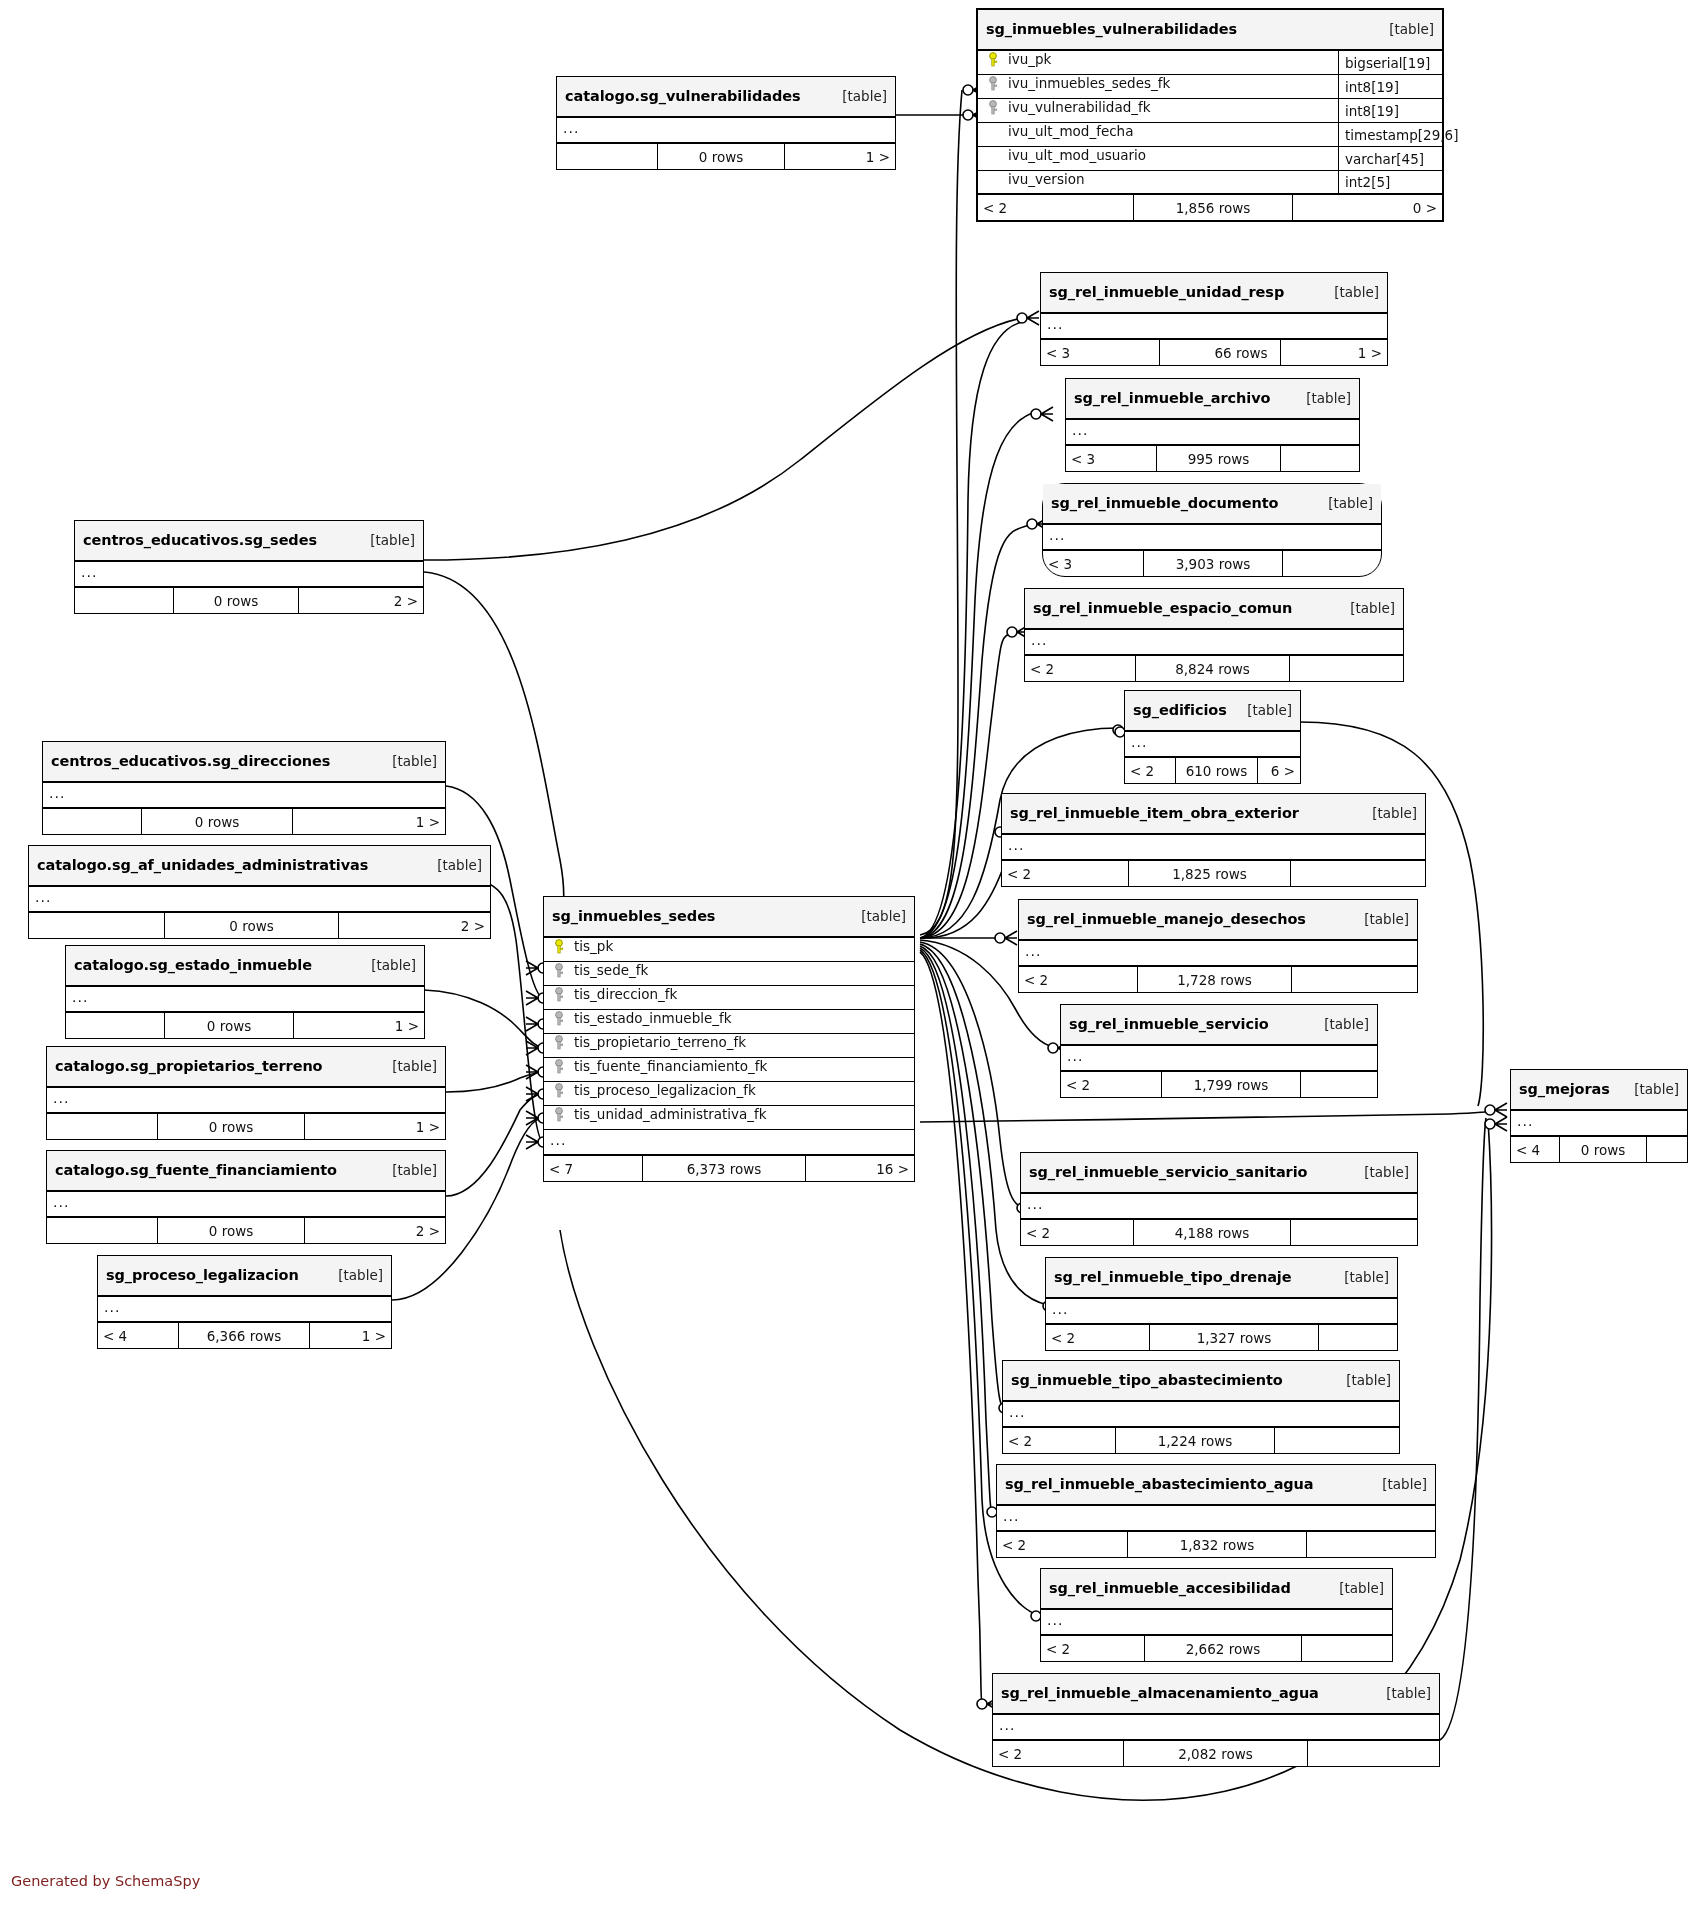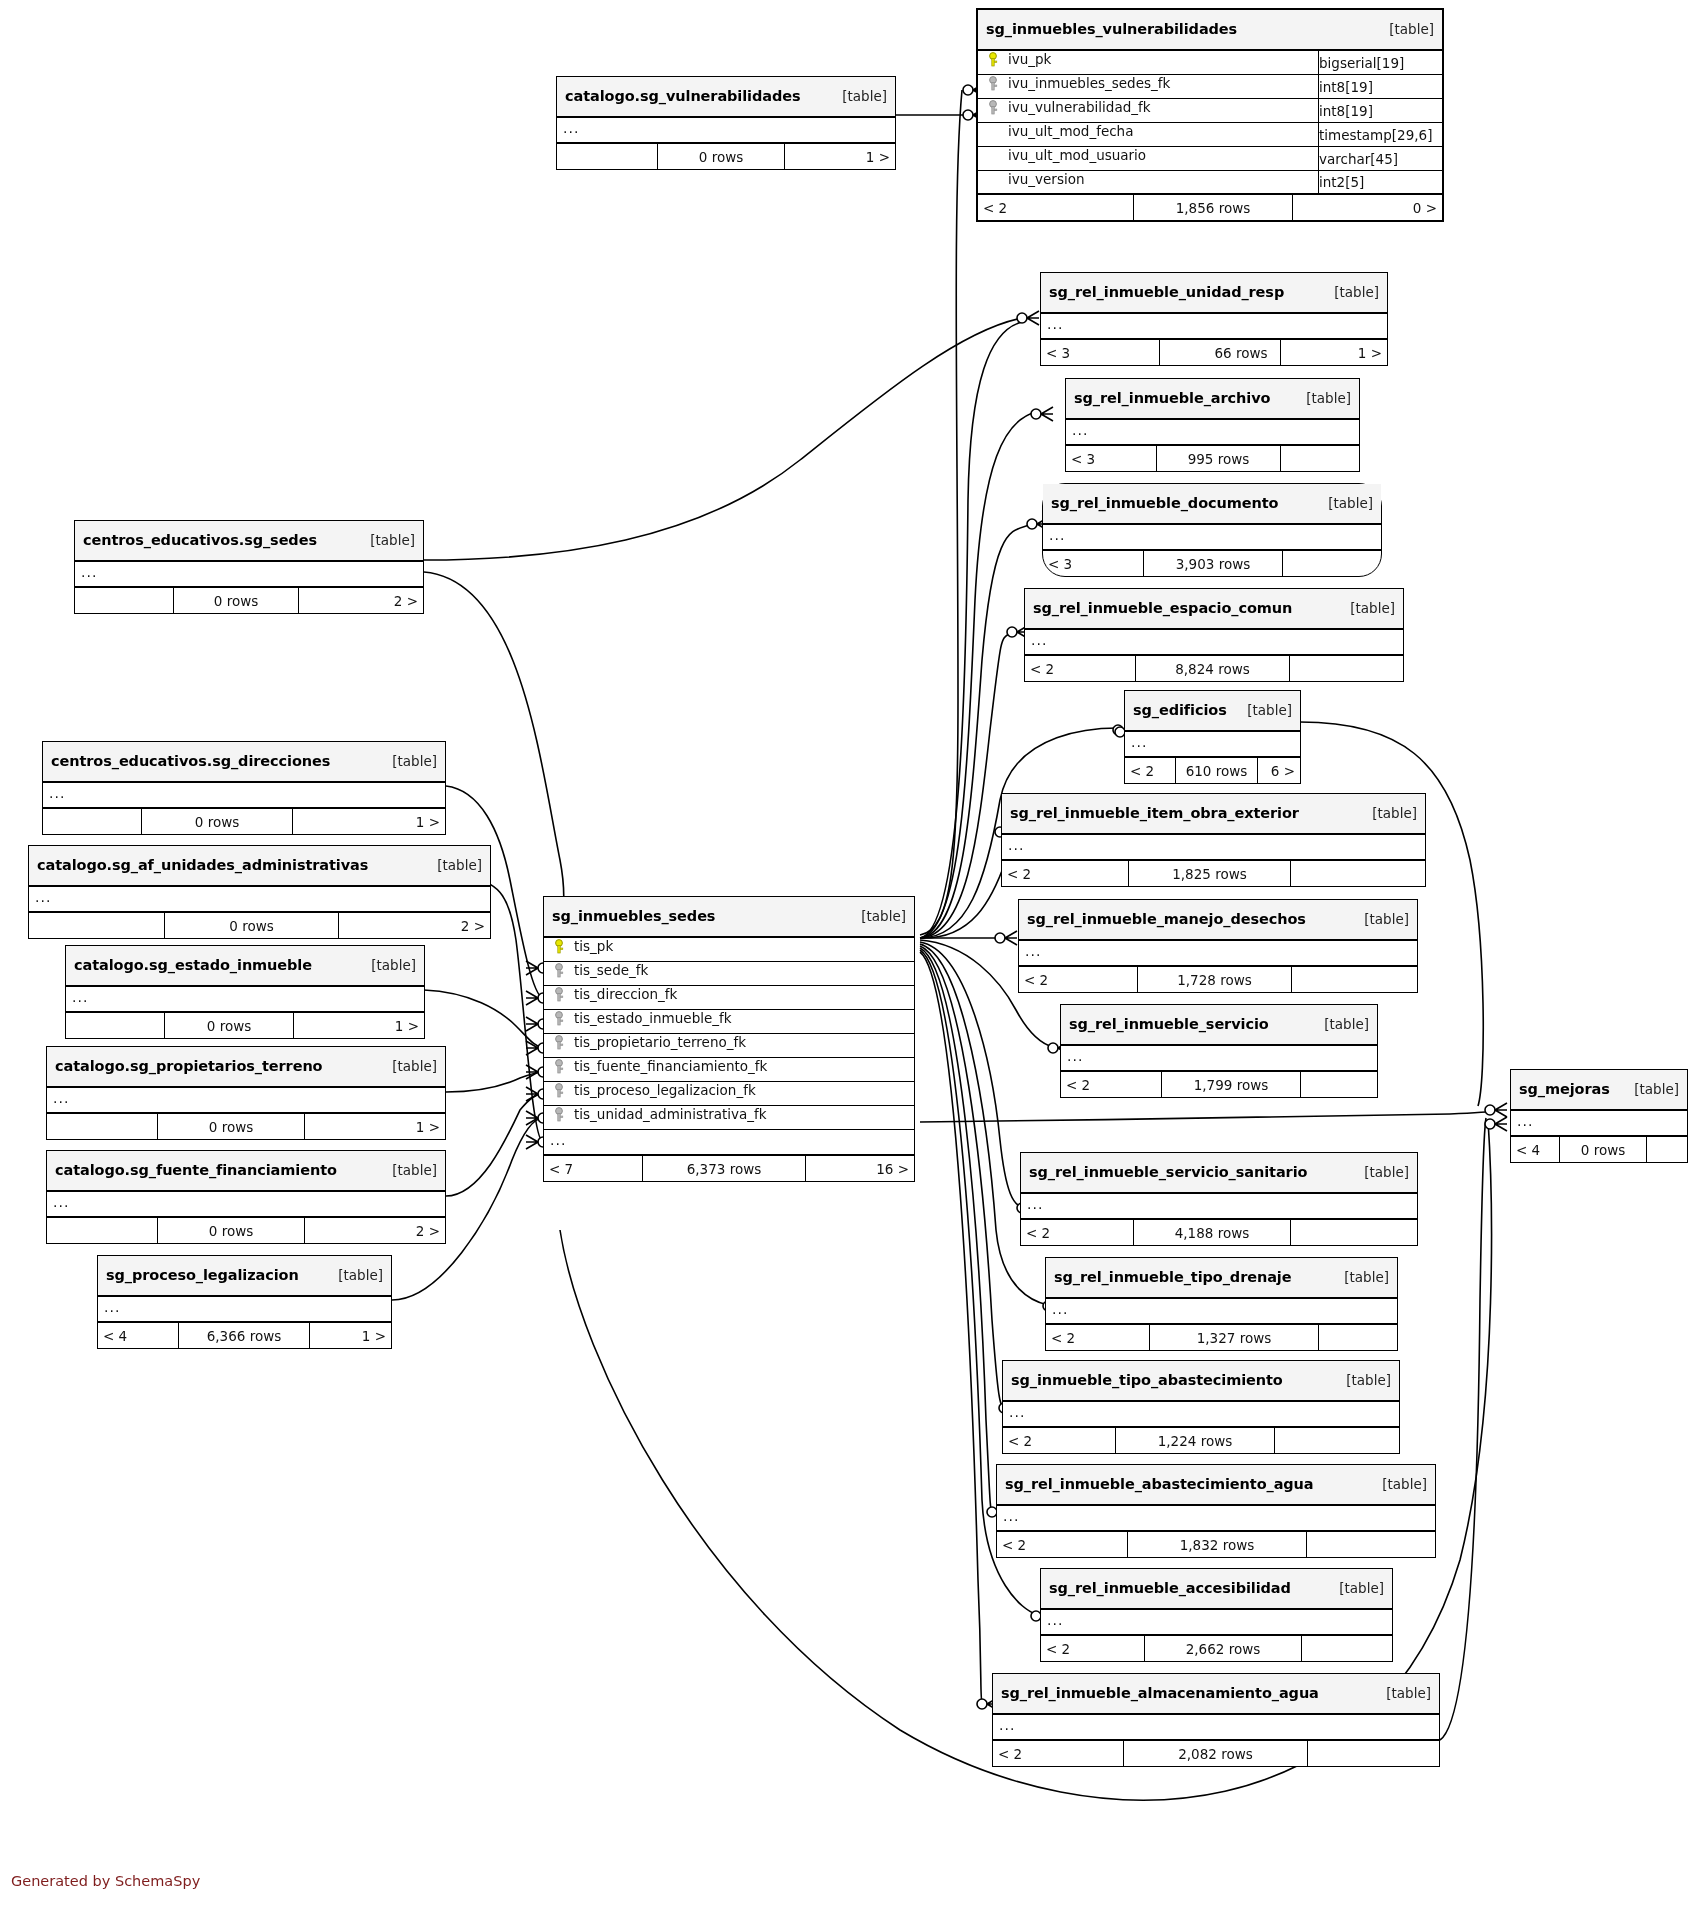--- a/index.html
+++ b/index.html
@@ -60,22 +60,22 @@
   .col-row:last-of-type { border-bottom: none; }
   .col-name {
     flex: 1 1 auto;
     padding-left: 6px;
     white-space: nowrap;
     overflow: hidden;
   }
   .col-type {
     flex: 0 0 auto;
     border-left: 1.6px solid #000;
-    padding-left: 0;
-    width: 124px;
+    padding-left: 6px;
+    width: 104px;
     white-space: nowrap;
     height: 100%;
     display: flex;
     align-items: center;
   }
   .keyicon {
     flex: 0 0 14px;
     width: 14px;
     height: 16px;
     margin: 0 2px 0 8px;

